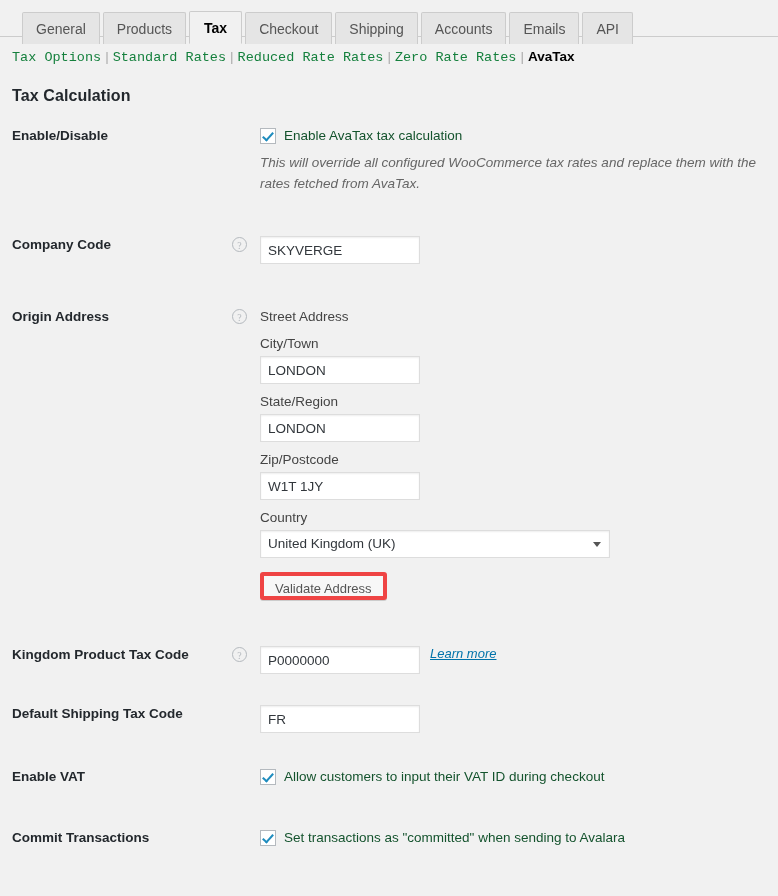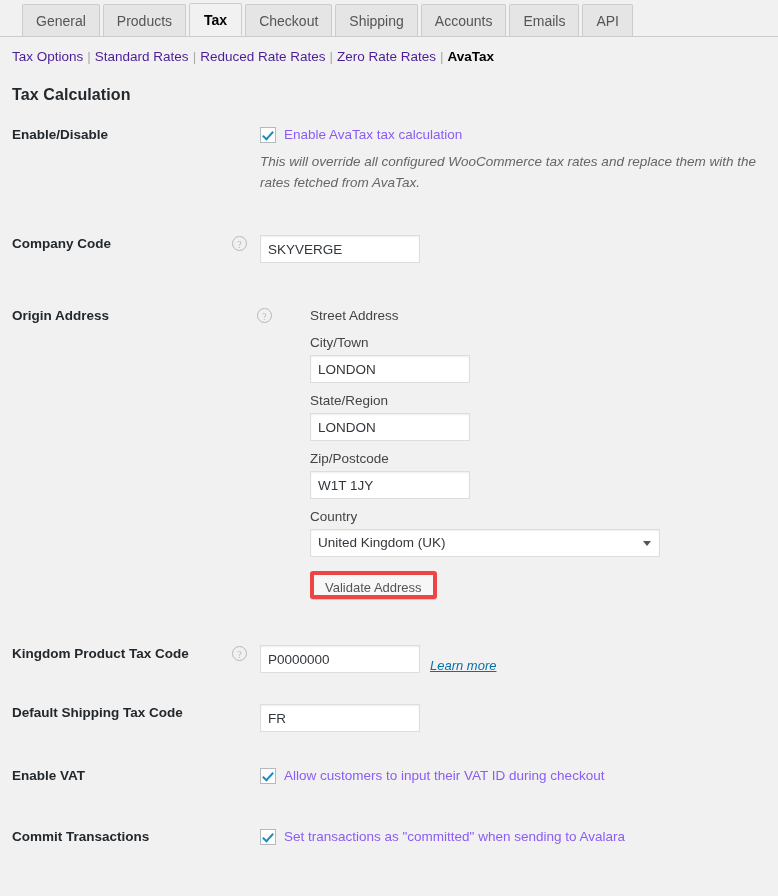--- a/index.html
+++ b/index.html
@@ -29,21 +29,21 @@
   .tab {
     background: #e5e5e5;
     border: 1px solid #ccc;
     border-bottom: none;
     margin-right: 3px;
     padding: 8px 13px 7px 13px;
     font-size: 14px;
     color: #555;
     line-height: 16px;
     position: relative;
-    top: 0;
+    top: 8px;
     border-radius: 2px 2px 0 0;
     white-space: nowrap;
     margin-top: 40px;
   }
   .tab.active {
     background: #f1f1f1;
     color: #000;
     font-weight: bold;
     border-bottom: 1px solid #f1f1f1;
     padding-left: 14px;
@@ -51,22 +51,23 @@
   }
 
   
   .subnav {
     padding: 11px 0 0 12px;
     font-size: 13.5px;
     line-height: 18px;
     white-space: nowrap;
   }
   .subnav a {
-    color: #4c1d95;
+    color: #15803d;
     text-decoration: none;
+    font-family: Liberation Mono, monospace;
   }
   .subnav .sep {
     color: #aaa;
     padding: 0 4px;
   }
   .subnav .current {
     color: #000;
     font-weight: bold;
   }
 
@@ -145,21 +146,21 @@
     left: 4px;
     top: 1px;
     width: 4px;
     height: 9px;
     border: solid #1e8cbe;
     border-width: 0 2px 2px 0;
     transform: rotate(42deg);
   }
   .cb-label {
     font-size: 13.5px;
-    color: #8b5cf6;
+    color: #14532d;
     line-height: 18px;
     text-align: center;
   }
 
   .desc {
     font-style: italic;
     color: #666;
     font-size: 13.5px;
     line-height: 21px;
     margin-top: 7px;
@@ -241,21 +242,21 @@
   .inline-link {
     color: #0073aa;
     font-style: italic;
     text-decoration: underline;
     font-size: 13px;
     margin-left: 10px;
     white-space: nowrap;
   }
   .field-inline {
     display: flex;
-    align-items: flex-end;
+    align-items: flex-start;
   }
 </style>
 </head>
 <body>
 
 <div class="tab-bar">
   <div class="tab">General</div>
   <div class="tab">Products</div>
   <div class="tab active">Tax</div>
   <div class="tab">Checkout</div>
@@ -288,21 +289,21 @@
   <div class="row" style="margin-top:42px;">
     <div class="row-label">Company Code</div>
     <div class="help-col">
       <span class="help-icon">?</span>
     </div>
     <div class="row-field">
       <input class="txt w-small" type="text" value="SKYVERGE" style="">
     </div>
   </div>
 
-  <div class="row" style="margin-top:44px;gap:25px;">
+  <div class="row" style="margin-top:44px;">
     <div class="row-label">Origin Address</div>
     <div class="help-col">
       <span class="help-icon">?</span>
     </div>
     <div class="row-field">
 
       <div class="field-block">
         <div class="sub-label">Street Address</div>
       </div>
 

